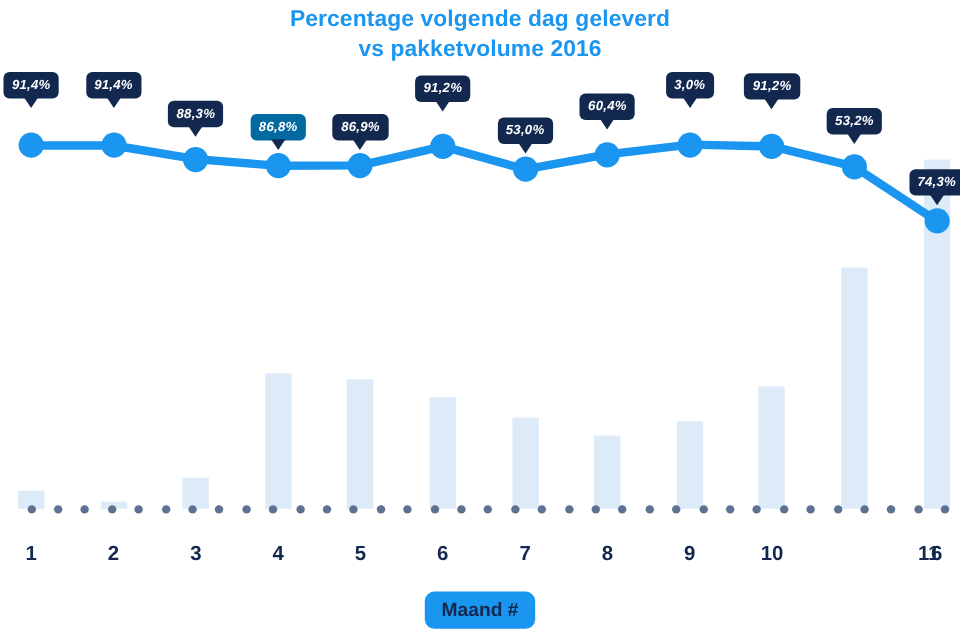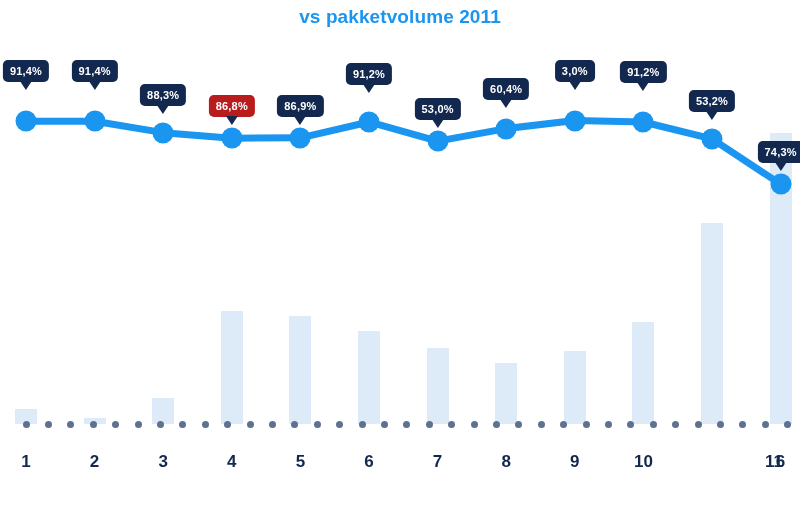--- a/index.html
+++ b/index.html
@@ -84,21 +84,21 @@
     height: 21px;
     border-radius: 50%;
     background: #1A95F0;
     transform: translate(-50%, -50%);
   }
 
   
   .labels-layer {
     position: absolute;
     left: 0; top: 0;
-    width: 693px; height: 372px;
+    width: 693px; height: 372px; font-style: italic;
   }
   .data-label {
     position: absolute;
     transform: translate(-50%, 0);
     background: #13284F;
     color: #ffffff;
     font-size: 11px;
     font-weight: bold;
     letter-spacing: 0.2px;
     padding: 5px 7px 5px 7px;
@@ -154,21 +154,22 @@
     border-radius: 8px;
     line-height: 17px;
   }
 </style>
 </head>
 <body>
 
 <div id="chart-root">
 
   <div class="chart-title">
-    <span class="line2">vs pakketvolume 2011</span>
+    <span>Percentage volgende dag geleverd</span>
+    <span class="line2">vs pakketvolume 2016</span>
   </div>
 
   <div class="plot-area">
     <div class="bars-layer" id="bars-layer">
         <div class="bar" style="left: 15px; height: 14.55px; bottom: 8px; background: rgb(221, 235, 248);"></div>
         <div class="bar" style="left: 83.6px; height: 5.82px; bottom: 8px; background: rgb(221, 235, 248);"></div>
         <div class="bar" style="left: 152.2px; height: 26.19px; bottom: 8px; background: rgb(221, 235, 248);"></div>
         <div class="bar" style="left: 220.8px; height: 113.49px; bottom: 8px; background: rgb(221, 235, 248);"></div>
         <div class="bar" style="left: 289.4px; height: 107.67px; bottom: 8px; background: rgb(221, 235, 248);"></div>
         <div class="bar" style="left: 358px; height: 93.12px; bottom: 8px; background: rgb(221, 235, 248);"></div>
@@ -230,21 +231,21 @@
         <div class="marker" style="left: 506.2px; top: 68.608px; background: rgb(26, 149, 240);"></div>
         <div class="marker" style="left: 574.8px; top: 60.512px; background: rgb(26, 149, 240);"></div>
         <div class="marker" style="left: 643.4px; top: 61.984px; background: rgb(26, 149, 240);"></div>
         <div class="marker" style="left: 712px; top: 78.912px; background: rgb(26, 149, 240);"></div>
         <div class="marker" style="left: 780.6px; top: 124.176px; background: rgb(26, 149, 240);"></div>
       </div>
     <div class="labels-layer" id="labels-layer">
         <div class="data-label" style="left: 26px; top: 0.248px; background: rgb(19, 40, 79);">91,4%</div>
         <div class="data-label" style="left: 94.6px; top: 0.248px; background: rgb(19, 40, 79);">91,4%</div>
         <div class="data-label" style="left: 163.2px; top: 23.656px; background: rgb(19, 40, 79);">88,3%</div>
-        <div class="data-label" style="left: 231.8px; top: 35.176px; background: #b91c1c;">86,8%</div>
+        <div class="data-label" style="left: 231.8px; top: 35.176px; background: #0369a1;">86,8%</div>
         <div class="data-label" style="left: 300.4px; top: 34.808px; background: rgb(19, 40, 79);">86,9%</div>
         <div class="data-label" style="left: 369px; top: 2.984px; background: rgb(19, 40, 79);">91,2%</div>
         <div class="data-label" style="left: 437.6px; top: 38.12px; background: rgb(19, 40, 79);">53,0%</div>
         <div class="data-label" style="left: 506.2px; top: 17.608px; background: rgb(19, 40, 79);">60,4%</div>
         <div class="data-label" style="left: 574.8px; top: -0.488px; background: rgb(19, 40, 79);">3,0%</div>
         <div class="data-label" style="left: 643.4px; top: 0.984px; background: rgb(19, 40, 79);">91,2%</div>
         <div class="data-label" style="left: 712px; top: 29.912px; background: rgb(19, 40, 79);">53,2%</div>
         <div class="data-label" style="left: 780.6px; top: 81.176px; background: rgb(19, 40, 79);">74,3%</div>
       </div>
   </div>
@@ -257,14 +258,17 @@
       <span class="xtick" style="left: 300.4px;">5</span>
       <span class="xtick" style="left: 369px;">6</span>
       <span class="xtick" style="left: 437.6px;">7</span>
       <span class="xtick" style="left: 506.2px;">8</span>
       <span class="xtick" style="left: 574.8px;">9</span>
       <span class="xtick" style="left: 643.4px;">10</span>
       <span class="xtick" style="left: 734px; margin-left: 40px;">11</span>
       <span class="xtick" style="left: 780.6px;">6</span>
     </div>
 
+  <div class="axis-title-wrap">
+    <span class="axis-title">Maand #</span>
+  </div>
 
 </div>
 
 </body></html>

